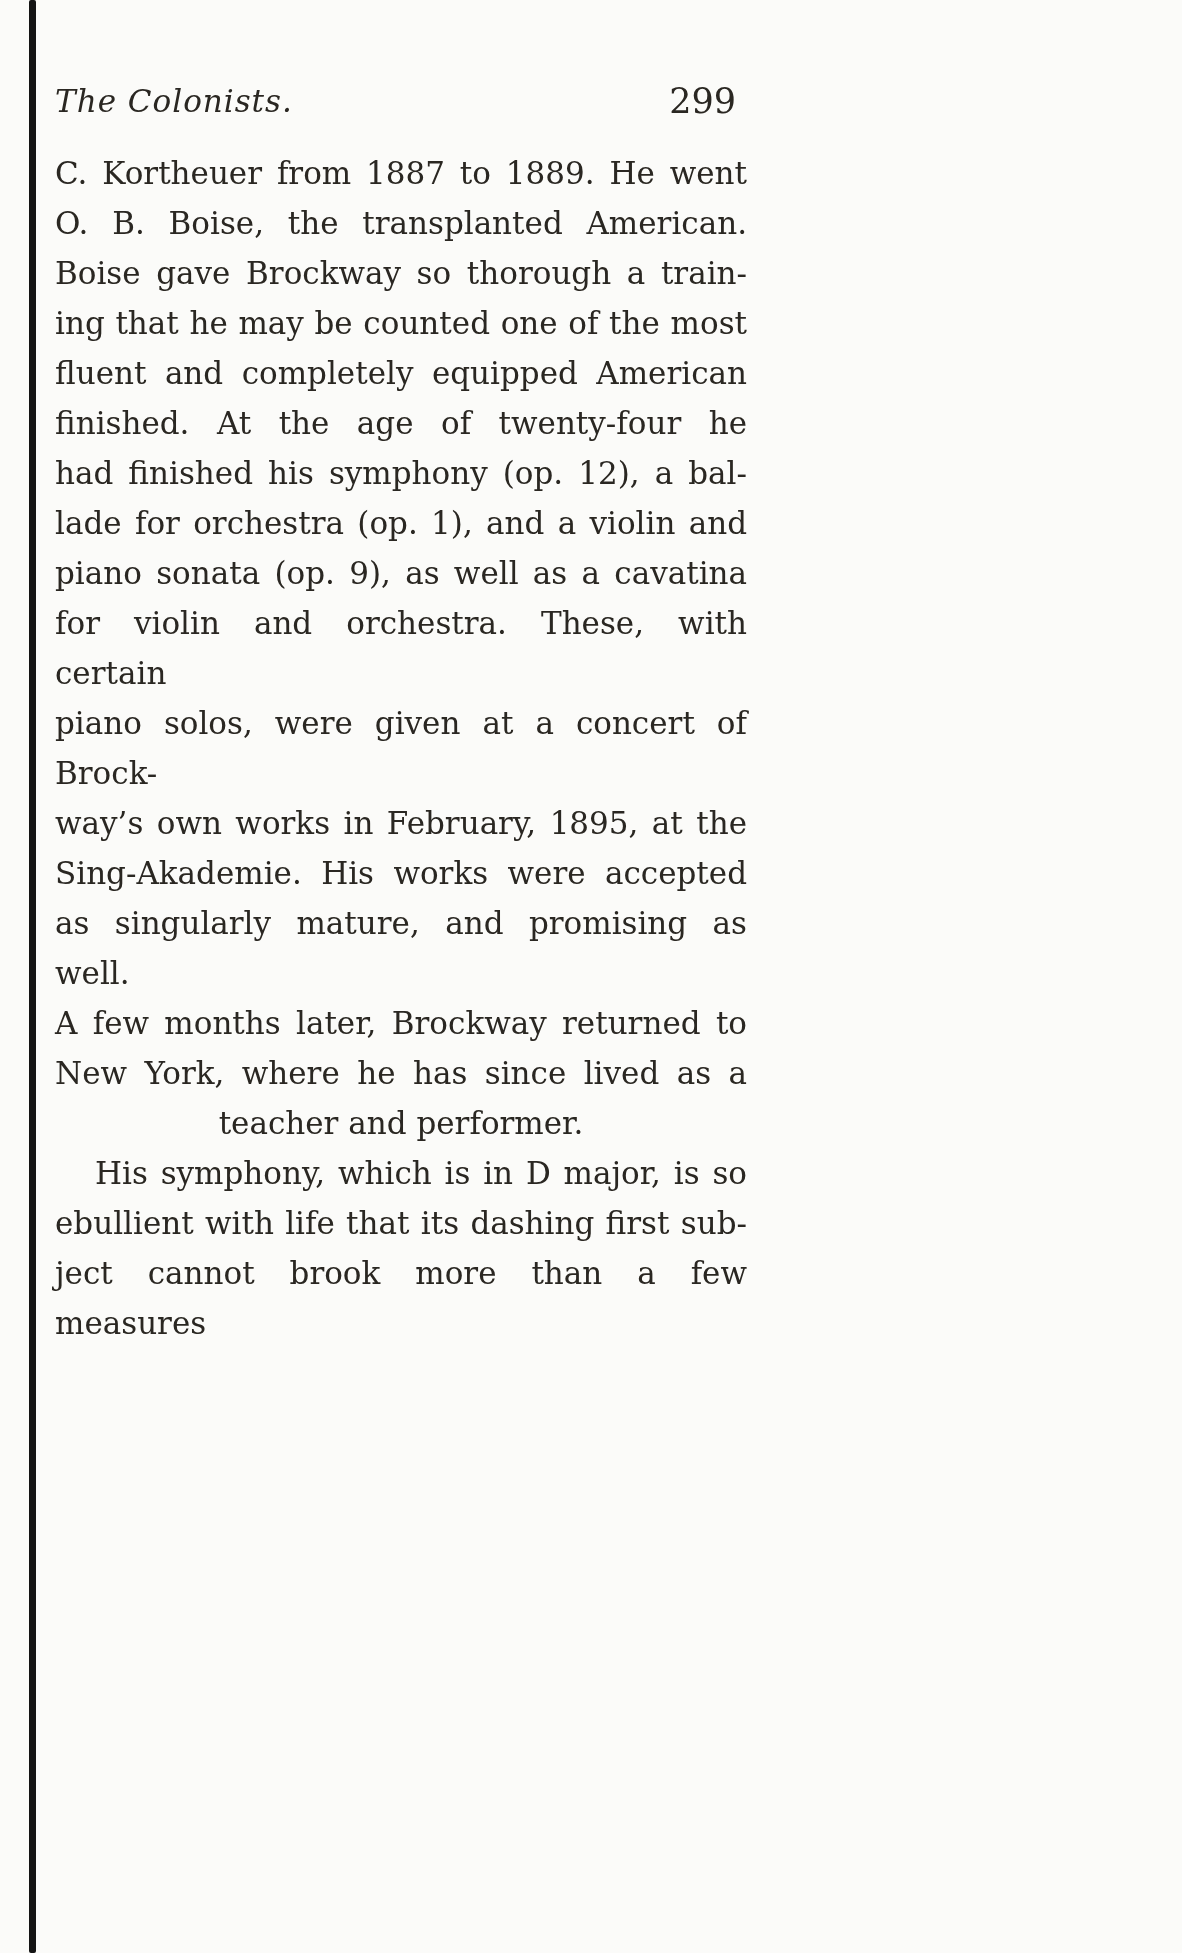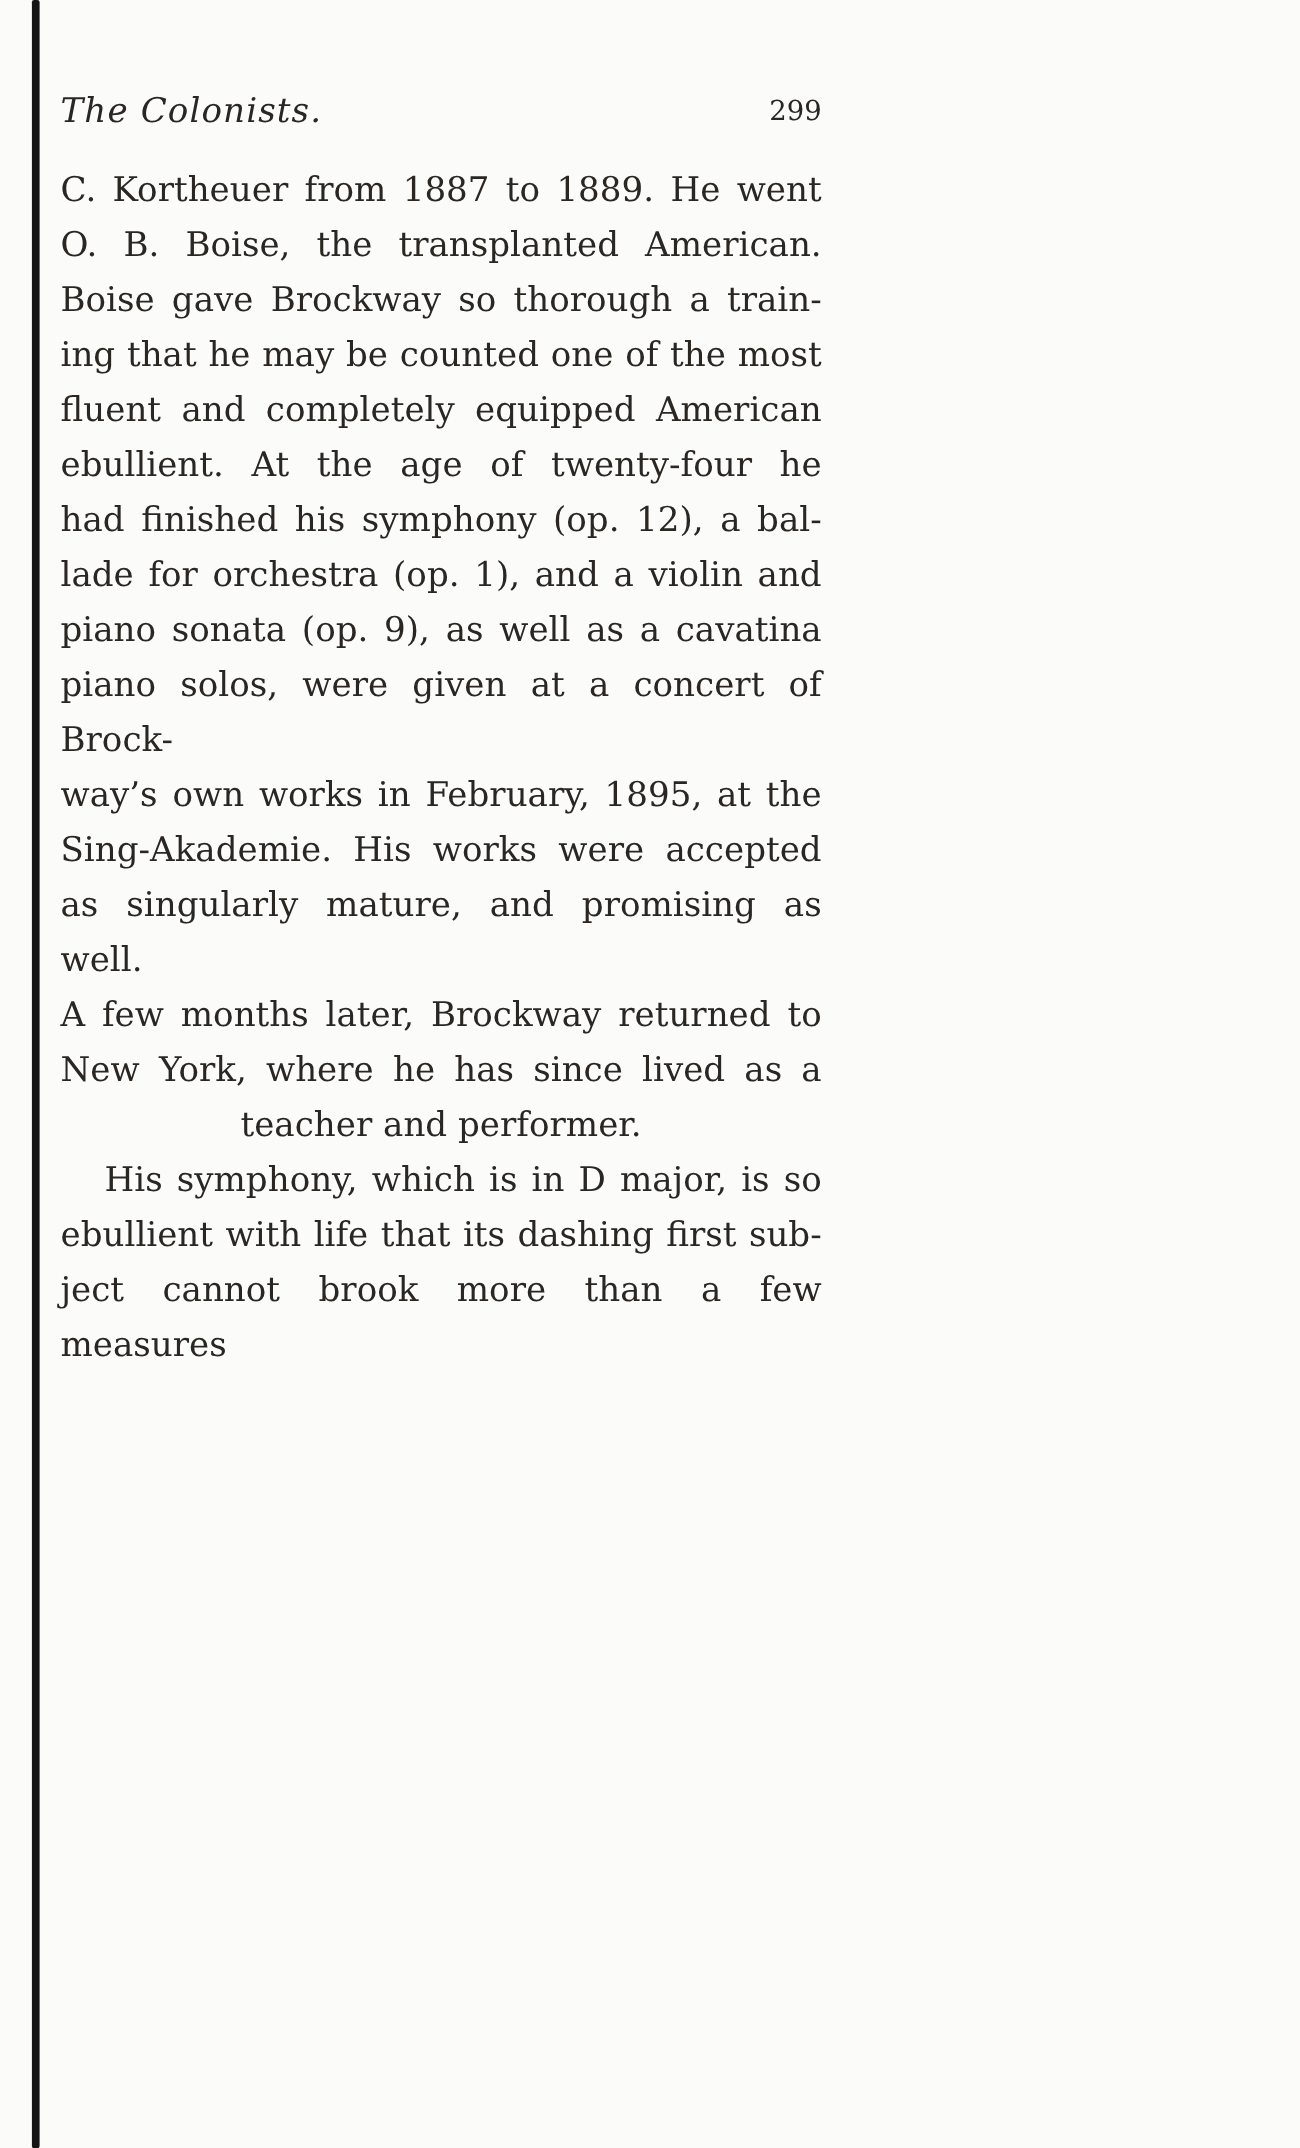--- a/index.html
+++ b/index.html
@@ -45,23 +45,23 @@
     position: absolute;
     left: 0;
     right: 0;
     font-style: italic;
     font-size: 31px;
     line-height: 42px;
     letter-spacing: 1px;
   }
   .page-number {
     position: absolute;
-    right: 0;
+    right: 11px;
     top: 0;
-    font-size: 25px;
+    font-size: 35px;
     line-height: 42px;
   }
   .body-text {
     font-size: 31px;
   }
   .line {
     line-height: 50px;
     white-space: normal;
     text-align: center;
   }
@@ -82,24 +82,25 @@
     <div class="page-header">
       <span class="running-title">The Colonists.</span>
       <span class="page-number">299</span>
     </div>
     <div class="body-text" id="body-lines">
         <div class="line justify">C. Kortheuer from 1887 to 1889.  He went</div>
         <div class="line justify">O. B. Boise, the transplanted American.</div>
         <div class="line justify">Boise gave Brockway so thorough a train-</div>
         <div class="line justify">ing that he may be counted one of the most</div>
         <div class="line justify">fluent and completely equipped American</div>
-        <div class="line justify">ebullient.  At the age of twenty-four he</div>
+        <div class="line justify">finished.  At the age of twenty-four he</div>
         <div class="line justify">had finished his symphony (op. 12), a bal-</div>
         <div class="line justify">lade for orchestra (op. 1), and a violin and</div>
         <div class="line justify">piano sonata (op. 9), as well as a cavatina</div>
+        <div class="line justify">for violin and orchestra.  These, with certain</div>
         <div class="line justify">piano solos, were given at a concert of Brock-</div>
         <div class="line justify">way’s own works in February, 1895, at the</div>
         <div class="line justify">Sing-Akademie.  His works were accepted</div>
         <div class="line justify">as singularly mature, and promising as well.</div>
         <div class="line justify">A few months later, Brockway returned to</div>
         <div class="line justify">New York, where he has since lived as a</div>
         <div class="line">teacher and performer.</div>
         <div class="line justify indent">His symphony, which is in D major, is so</div>
         <div class="line justify">ebullient with life that its dashing first sub-</div>
         <div class="line justify">ject cannot brook more than a few measures</div>

